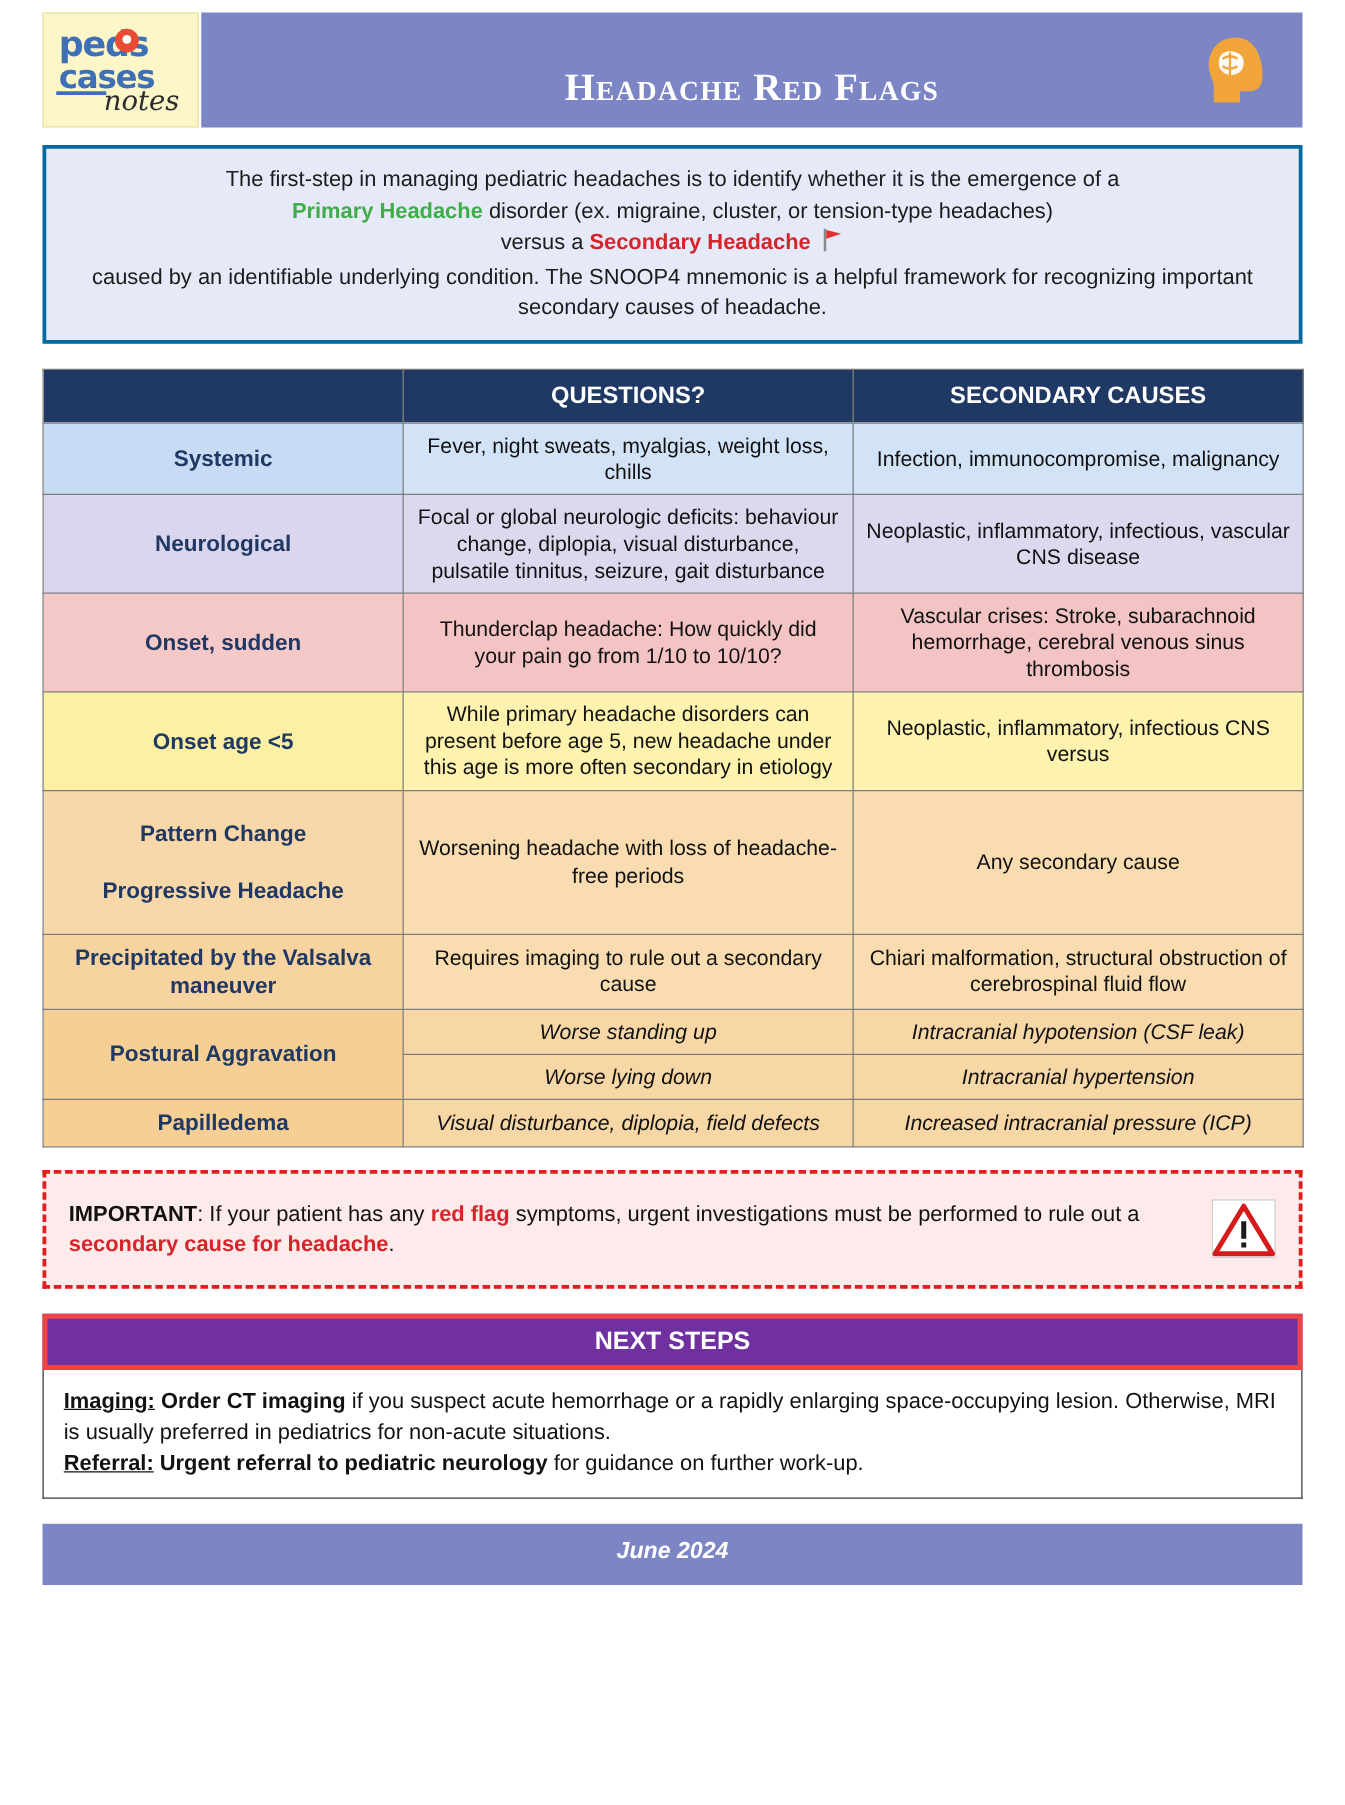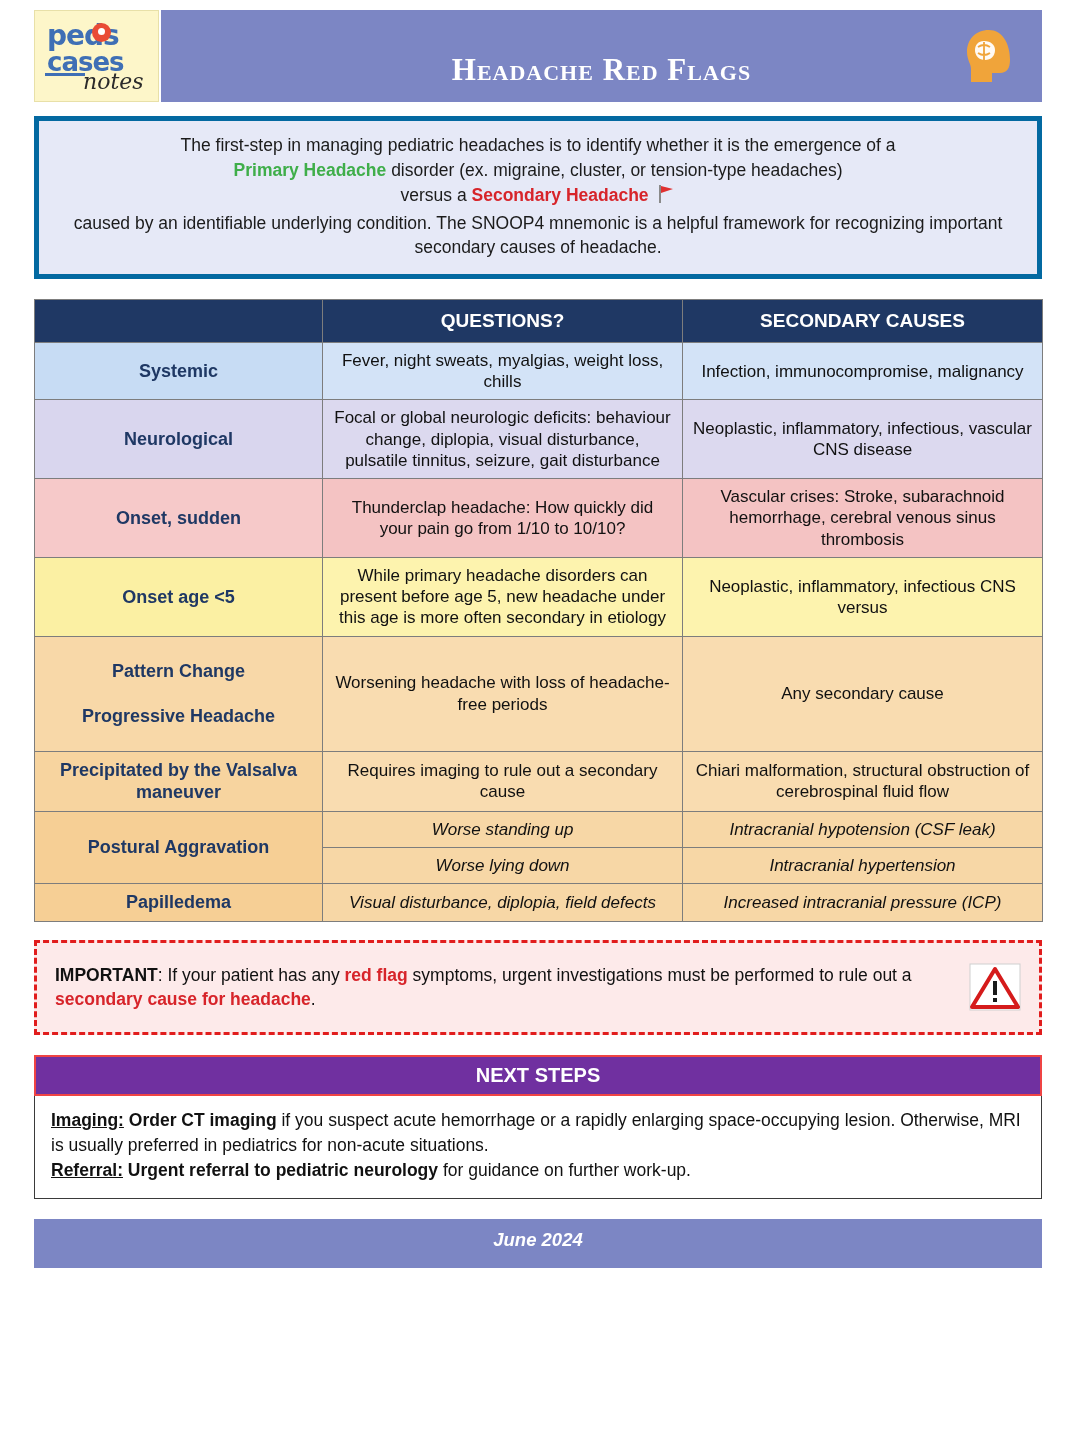--- a/index.html
+++ b/index.html
@@ -109,21 +109,21 @@
     position: absolute;
     right: 28px;
     top: 50%;
     transform: translateY(-50%);
     width: 52px;
     height: 58px;
   }
 
   
   .intro {
-    border: 5px solid #0369a1;
+    border: 3px solid #0369a1;
     background: #e6e9f7;
     padding: 12px 18px 14px 18px;
     text-align: center;
     font-size: 17.5px;
     line-height: 1.42;
     color: #1b1b1b;
     margin-bottom: 20px;
   }
   .intro .green { color: #3fae4a; font-weight: bold; }
   .intro .red { color: #d7242a; font-weight: bold; }
@@ -193,21 +193,21 @@
 
   
   .next-head {
     margin-top: 20px;
     background: #7030a0;
     color: #fff;
     text-align: center;
     font-weight: bold;
     font-size: 20px;
     padding: 7px 0;
-    border: 2px solid #ef4444;
+    border: 4px solid #ef4444;
   }
   .next-body {
     border: 1px solid #3a3a3a;
     border-top: none;
     padding: 12px 16px 14px 16px;
     font-size: 17.5px;
     line-height: 1.45;
   }
   .next-body u { text-decoration: underline; font-weight: bold; }
   .next-body b { font-weight: bold; }

